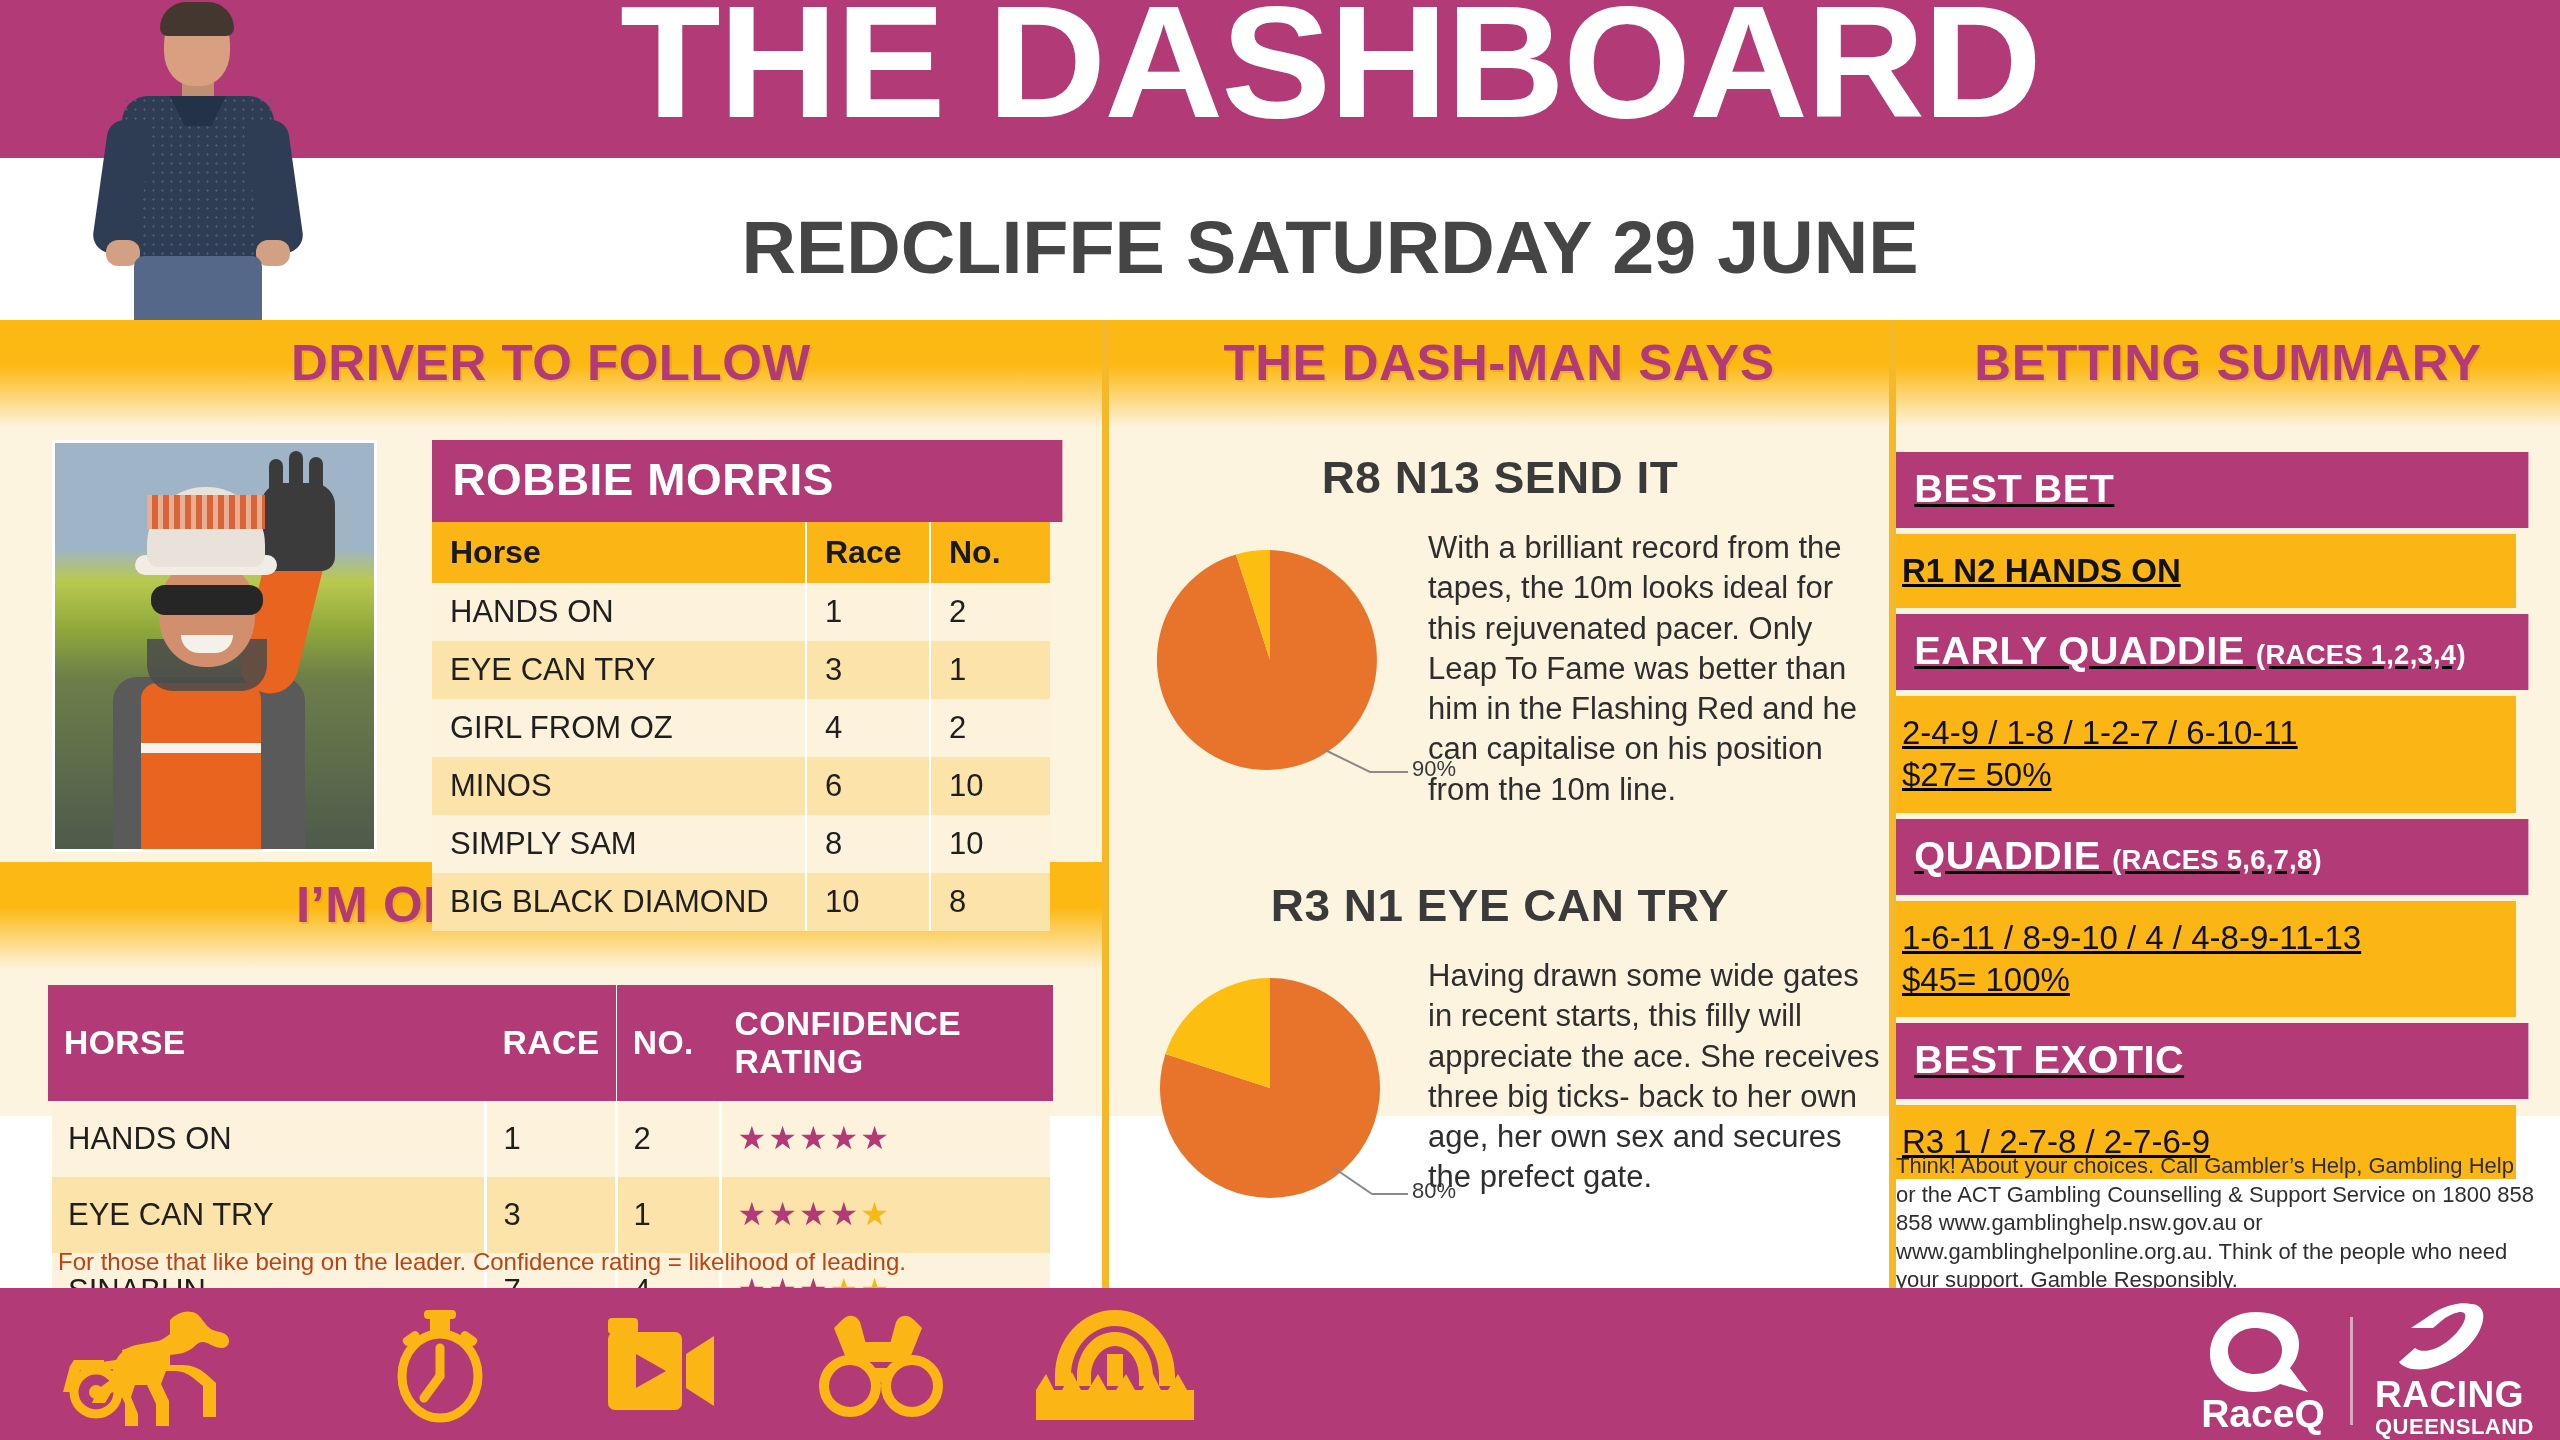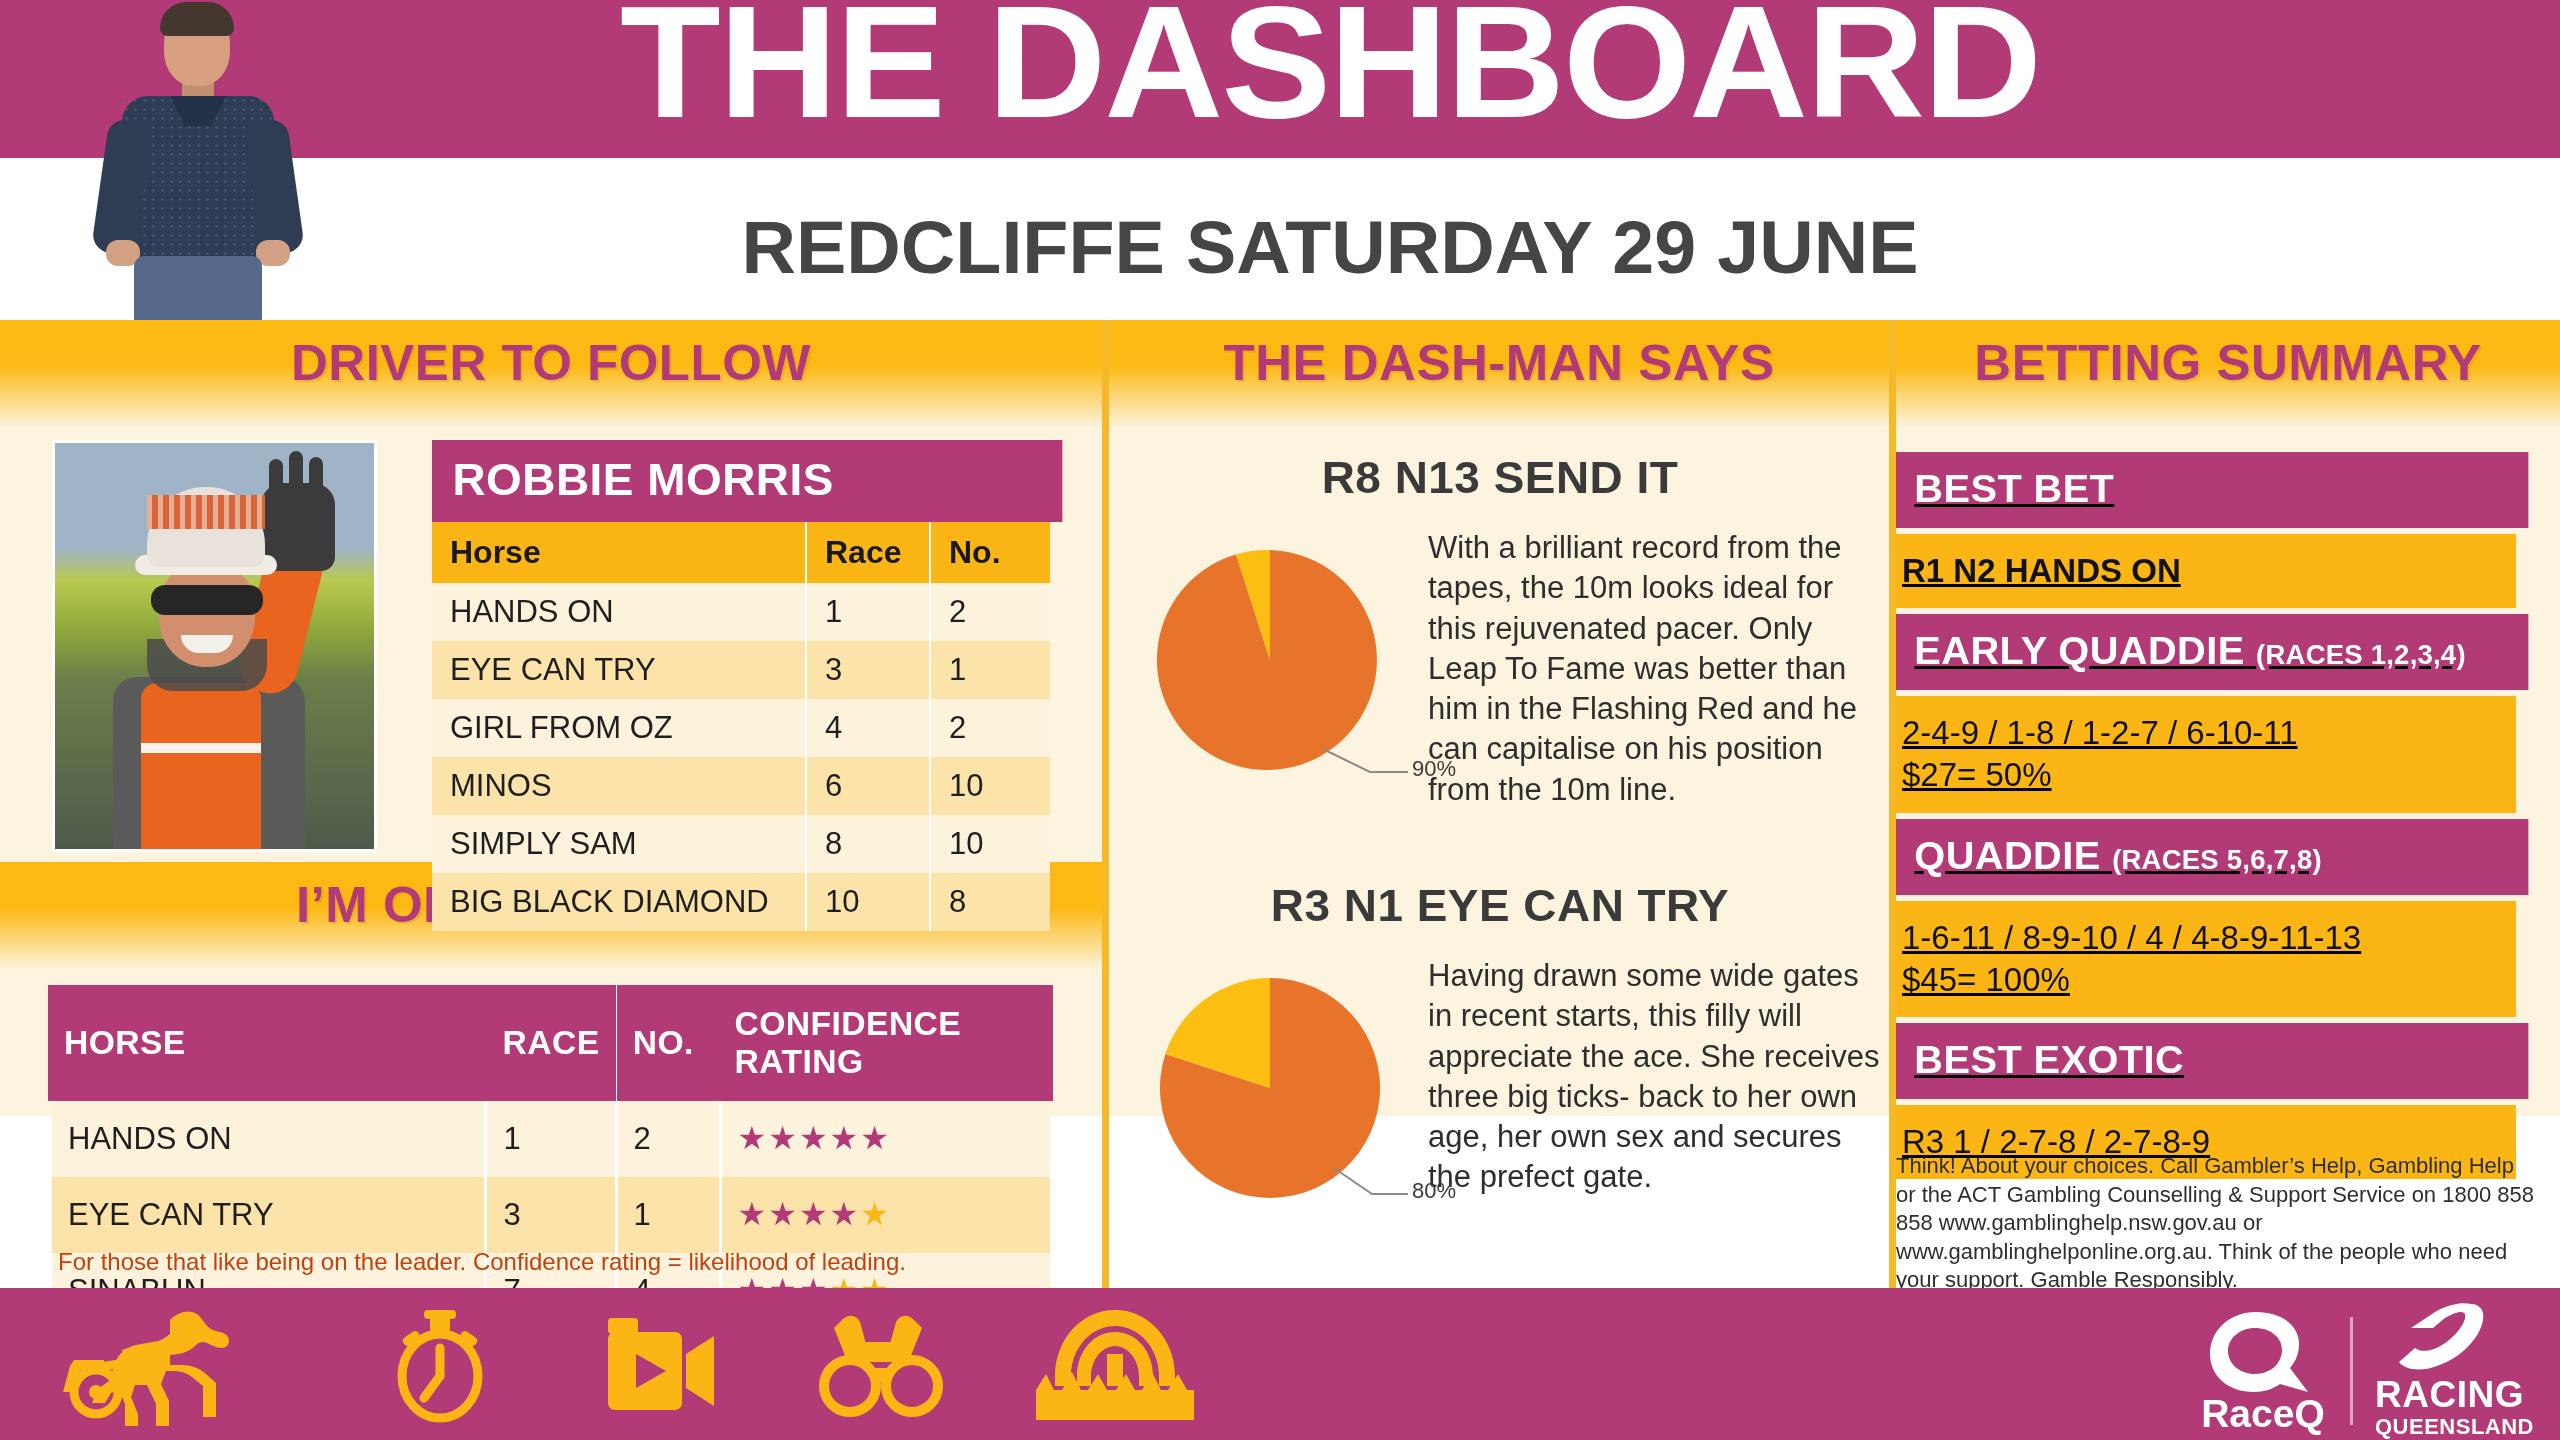--- a/index.html
+++ b/index.html
@@ -421,21 +421,21 @@
     <div class="bs-head">
       <span>QUADDIE</span>
       <span class="sub">(RACES 5,6,7,8)</span>
     </div>
     <div class="bs-val reg" style="white-space:pre-line;">1-6-11 / 8-9-10 / 4 / 4-8-9-11-13
 $45= 100%</div>
 
     <div class="bs-head">
       <span>BEST EXOTIC</span>
     </div>
-    <div class="bs-val reg">R3   1 / 2-7-8  / 2-7-8-9</div>
+    <div class="bs-val reg">R3   1 / 2-7-8  / 2-7-6-9</div>
   </div>
 
   <div class="bs-disclaimer">Think! About your choices. Call Gambler’s Help, Gambling Help or the ACT Gambling Counselling &amp; Support Service on 1800 858 858 www.gamblinghelp.nsw.gov.au or www.gamblinghelponline.org.au. Think of the people who need your support. Gamble Responsibly.</div>
 
   <div class="footer"></div>
 
   <div class="ficon" style="left:52px;">
     <svg width="230" height="120" viewBox="0 0 230 120">
       <g fill="#FBB616">
         <path d="M118 14c6-6 14-10 22-8 6 1 9 6 12 10 4 6 9 9 16 10 5 1 9 4 9 9 0 4-3 7-7 7-6 0-10-3-15-5-4-2-8-1-11 2-5 5-11 8-18 9l-8 1v10h12c9 0 17 3 24 9l10 9v34h-13V80l-11-9c-5-4-11-6-17-6h-9l-5 13 8 17v25h-13V98l-9-19H83l-4 12 7 17v12H73V98l-6-14-8 3-6 10H40l6-14 11-8 6-18c3-9 11-16 21-18l22-4c4-1 8-4 12-7z"></path>

